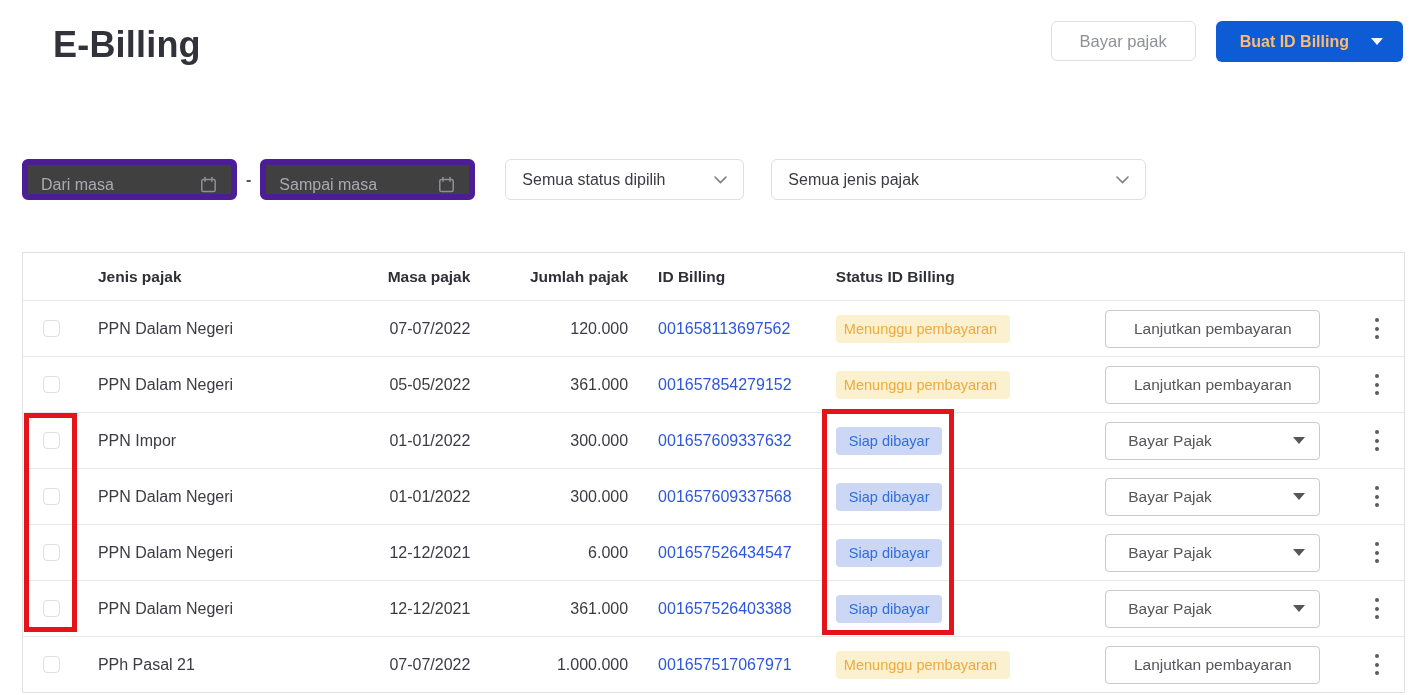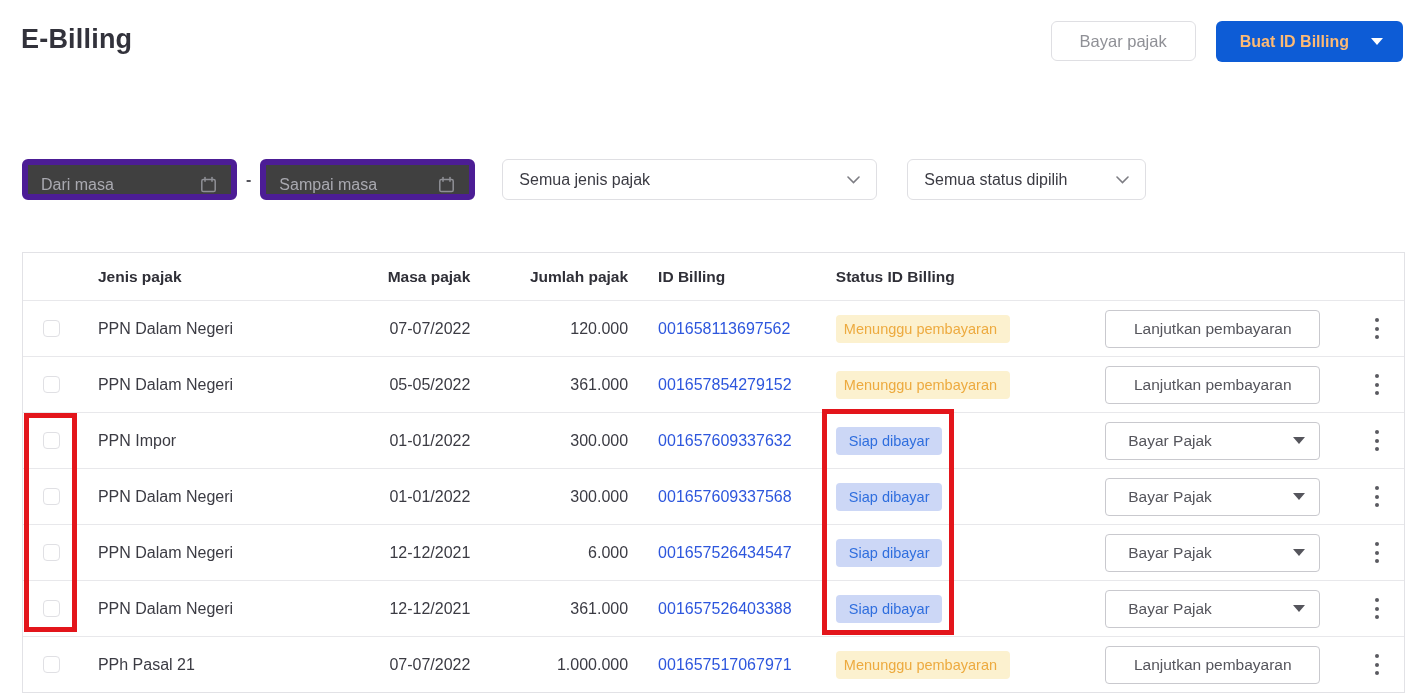--- a/index.html
+++ b/index.html
@@ -3,21 +3,21 @@
 <meta charset="utf-8">
 <style>
   * { margin:0; padding:0; box-sizing:border-box; }
   html,body { background:#fff; }
   body { font-family:"Liberation Sans", sans-serif; color:#3b3b43; }
   .app { position:relative; width:1427px; height:695px; background:#fff; overflow:hidden; }
 
   
   .page-header { position:absolute; top:0; left:0; width:100%; padding:21px 24px 0 21px;
                  display:flex; justify-content:space-between; align-items:flex-start; }
-  .page-title { font-size:27px; font-weight:700; color:#32323b; letter-spacing:.2px; padding-top:3px; }
+  .page-title { font-size:36px; font-weight:700; color:#32323b; letter-spacing:.2px; padding-top:3px;margin-left:32px; }
   .header-actions { display:flex; gap:20px; }
   .btn-secondary { height:40px; padding:0 28px; background:#fff; border:1px solid #dfdfe3;
                    border-radius:6px; font-family:inherit; font-size:16.5px; color:#8f9096; cursor:pointer; }
   .btn-primary { height:41px; padding:0 20px 0 24px; background:#0d5cd6; border:none; border-radius:6px;
                  font-family:inherit; font-size:16px; font-weight:700; color:#fdba74; cursor:pointer;
                  display:flex; align-items:center; }
   .caret-down { width:0; height:0; border-left:6px solid transparent; border-right:6px solid transparent;
                 border-top:7px solid #fff; display:inline-block; }
   .btn-primary .caret-down { margin-left:22px; }
 
@@ -95,28 +95,28 @@
     </div>
     <span class="range-sep">-</span>
     <div class="date-input">
       <span class="ph">Sampai masa</span>
       <svg class="icon-cal" width="19" height="19" viewBox="0 0 19 19" fill="none" stroke="#8f9096" stroke-width="1.5" stroke-linecap="round">
         <rect x="2.8" y="4.5" width="13.4" height="12" rx="1.6"></rect>
           <line x1="6" y1="2.4" x2="6" y2="6.2"></line>
           <line x1="13" y1="2.4" x2="13" y2="6.2"></line>
       </svg>
     </div>
-    <div class="select select-jenis">
-      <span>Semua jenis pajak</span>
+    <div class="select select-status">
+      <span>Semua status dipilih</span>
       <svg class="icon-chevron" width="13" height="8" viewBox="0 0 13 8" fill="none" stroke="#7d7d83" stroke-width="1.6" stroke-linecap="round">
         <polyline points="1,1 6.5,6.5 12,1"></polyline>
       </svg>
     </div>
-    <div class="select select-status">
-      <span>Semua status dipilih</span>
+    <div class="select select-jenis">
+      <span>Semua jenis pajak</span>
       <svg class="icon-chevron" width="13" height="8" viewBox="0 0 13 8" fill="none" stroke="#7d7d83" stroke-width="1.6" stroke-linecap="round">
         <polyline points="1,1 6.5,6.5 12,1"></polyline>
       </svg>
     </div>
   </div>
 
   <div class="tbl">
     <div class="thead">
       <div class="cell c-check"></div>
       <div class="cell c-jenis">Jenis pajak</div>

